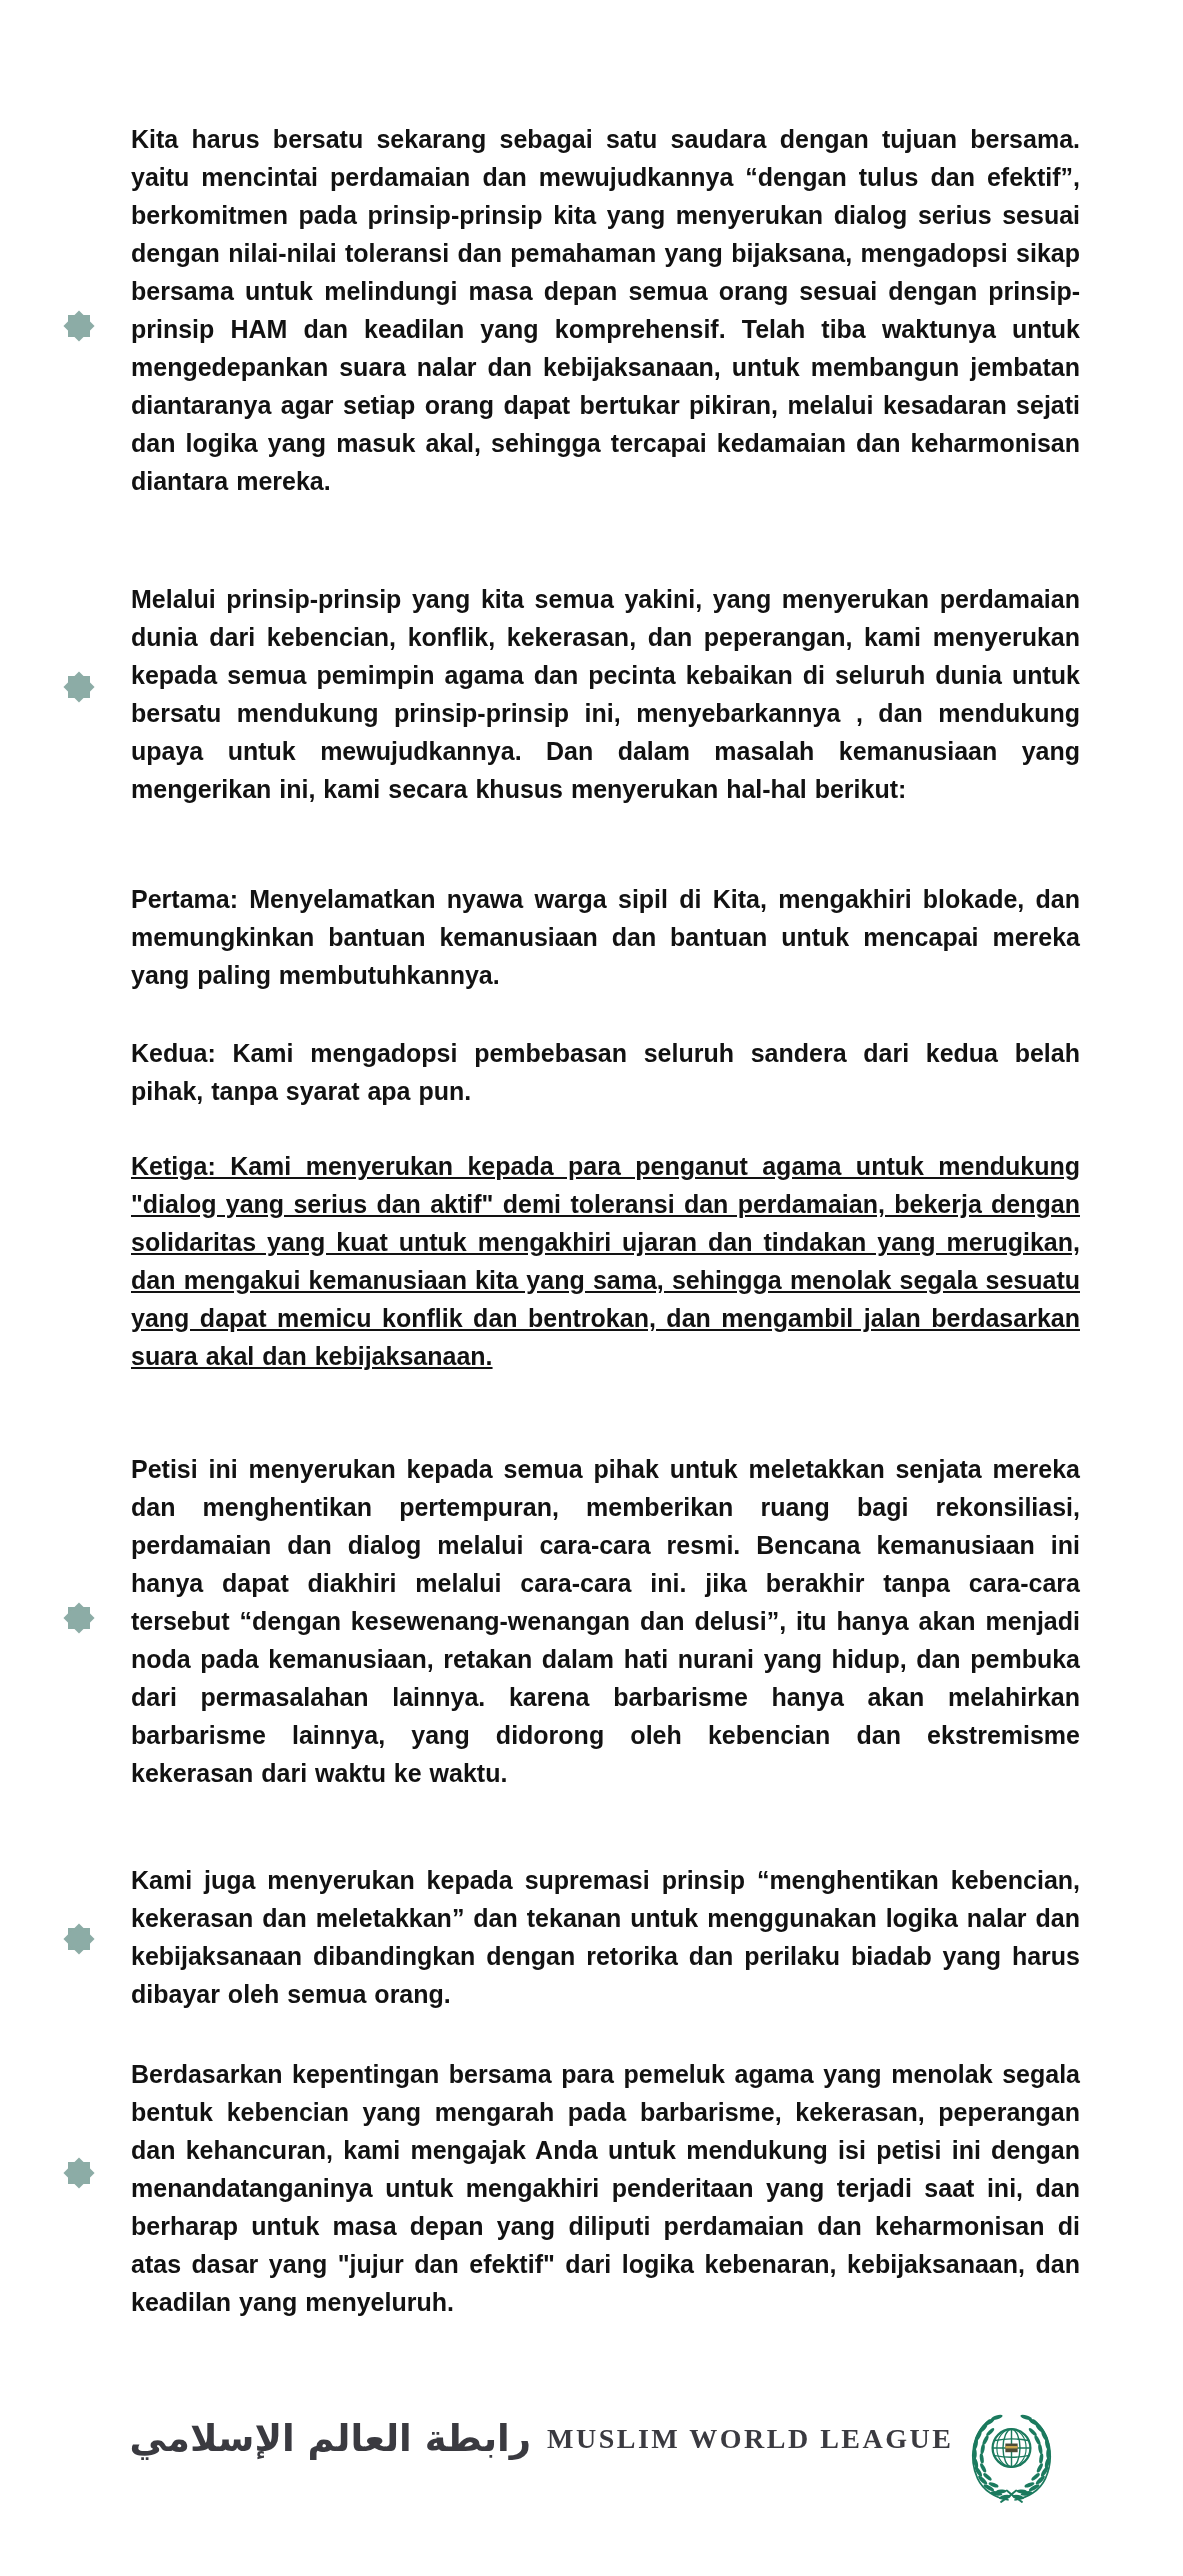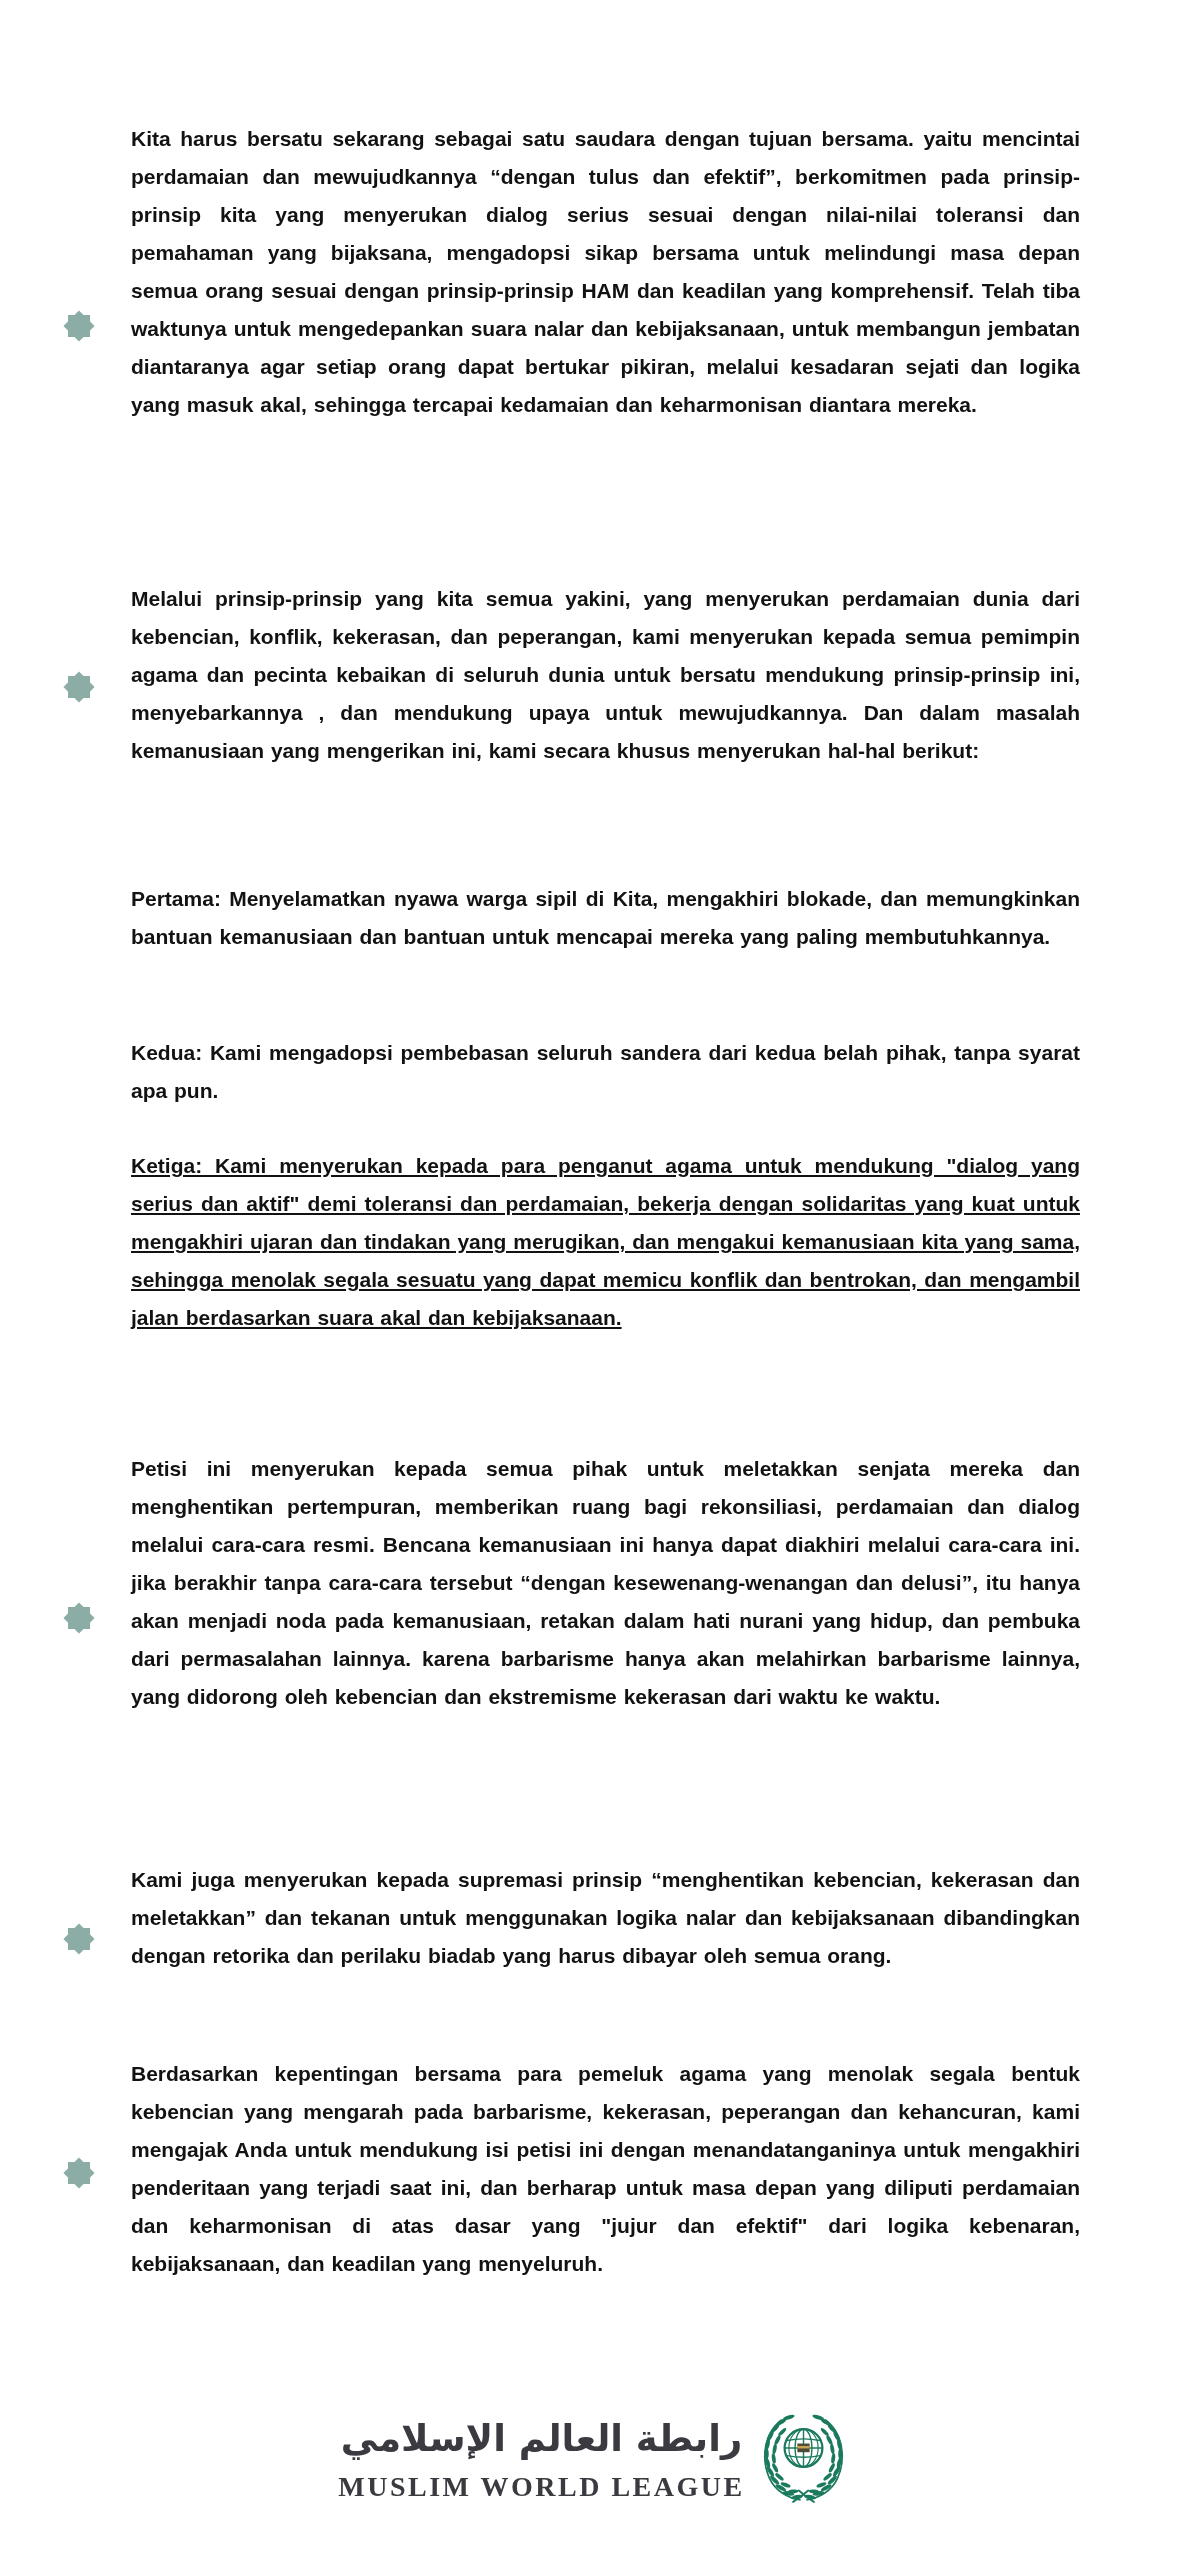--- a/index.html
+++ b/index.html
@@ -17,21 +17,21 @@
     position:relative;
     background:var(--page-background,#fff);
     font-family:"Liberation Sans","DejaVu Sans",sans-serif;
     overflow:hidden;
   }
   
   .para{
     position:absolute;
     left:131px;
     width:949px;
-    font-size:21px;
+    font-size:25px;
     font-weight:700;
     line-height:38px;
     color:var(--text-color,#121212);
     text-align:justify;
     letter-spacing:0;
     word-spacing:1px;
   }
   .p1{top:120px;}
   .p2{top:580px;}
   .p3{top:880px;}
@@ -67,23 +67,23 @@
     top:2410px;
     left:0;
     width:1184px;
     display:flex;
     justify-content:center;
     align-items:flex-start;
     gap:16px;
   }
   .logo-text{
     display:flex;
-    flex-direction:column;
+    flex-direction:row;
     align-items:center;
-    gap:4px;
+    gap:16px;
     min-width:247px;
   }
   .arabic{
     font-family:"DejaVu Sans",sans-serif;
     font-weight:700;
     font-size:37px;
     line-height:57px;
     color:var(--logo-ink,#3A3A40);
     white-space:nowrap;
     direction:rtl;

